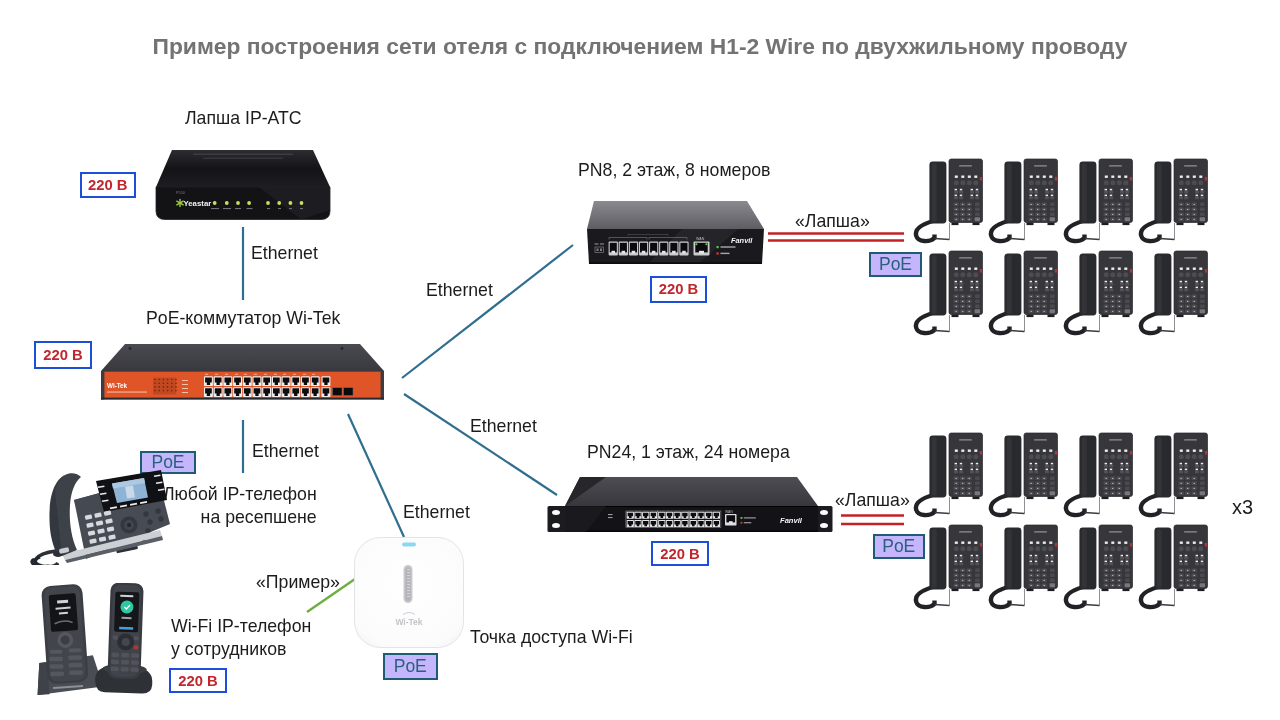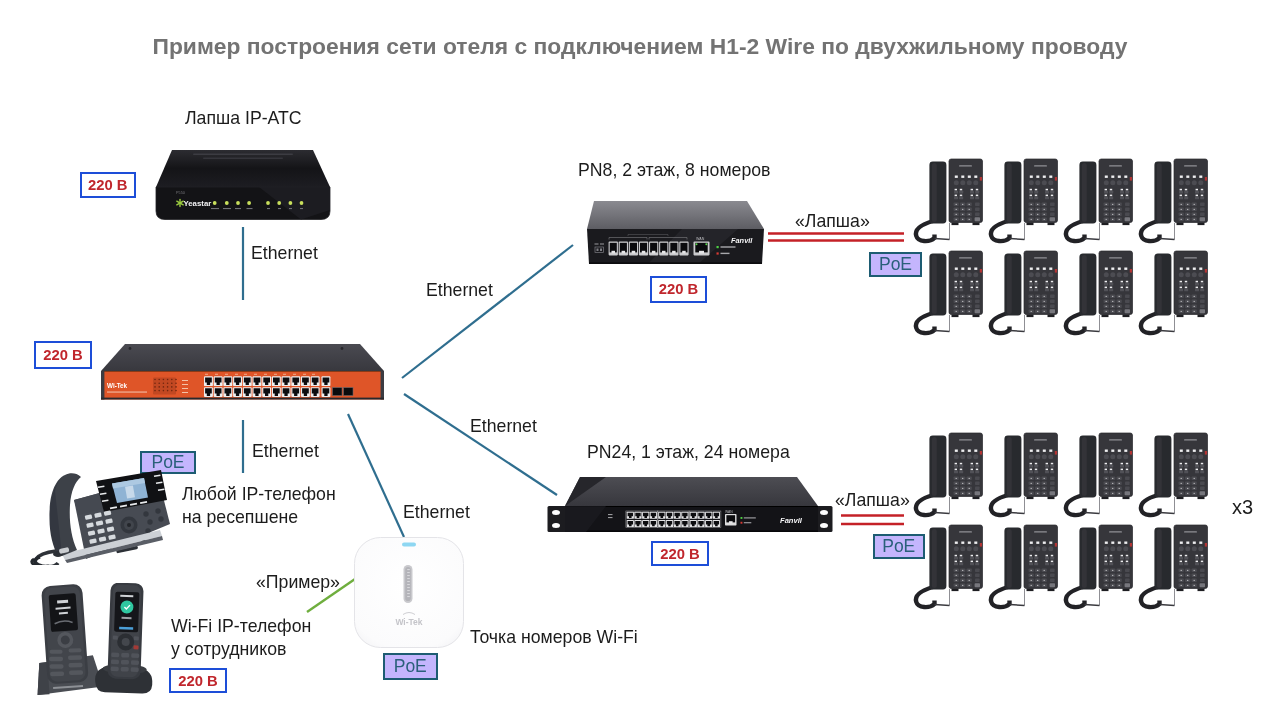--- a/index.html
+++ b/index.html
@@ -33,32 +33,33 @@
       <line x1="768" y1="240.5" x2="904" y2="240.5"></line>
       <line x1="841" y1="515.5" x2="904" y2="515.5"></line>
       <line x1="841" y1="524" x2="904" y2="524"></line>
     </g>
   </svg>
 
   <div class="title">Пример построения сети отеля с подключением H1-2 Wire по двухжильному проводу</div>
 
   <div class="lbl" style="left:185px;top:107px;">Лапша IP-АТС</div>
   <div class="lbl" style="left:251px;top:241.5px;">Ethernet</div>
+  <div class="lbl" style="left:146px;top:307px;">PoE-коммутатор Wi-Tek</div>
   <div class="lbl" style="left:426px;top:279px;">Ethernet</div>
   <div class="lbl" style="left:252px;top:439.5px;">Ethernet</div>
   <div class="lbl" style="left:470px;top:415.4px;">Ethernet</div>
   <div class="lbl" style="left:403px;top:501.4px;">Ethernet</div>
   <div class="lbl" style="left:578px;top:159px;">PN8, 2 этаж, 8 номеров</div>
   <div class="lbl" style="left:587px;top:441px;">PN24, 1 этаж, 24 номера</div>
   <div class="lbl" style="left:795px;top:209.5px;">«Лапша»</div>
   <div class="lbl" style="left:835px;top:489px;">«Лапша»</div>
-  <div class="lbl" style="left:182px;top:483px;">Любой IP-телефон<br>на ресепшене</div>
+  <div class="lbl" style="left:163px;top:483px;text-align:right;">Любой IP-телефон<br>на ресепшене</div>
   <div class="lbl" style="left:171px;top:615px;">Wi-Fi IP-телефон<br>у сотрудников</div>
   <div class="lbl" style="left:256px;top:571px;">«Пример»</div>
-  <div class="lbl" style="left:470px;top:626px;">Точка номеров Wi-Fi</div>
+  <div class="lbl" style="left:470px;top:626px;">Точка доступа Wi-Fi</div>
   <div class="lbl" style="left:1232px;top:496px;font-size:20px;">x3</div>
 
   <div class="v220" style="left:80px;top:172px;width:55.5px;height:25.5px;">220 В</div>
   <div class="v220" style="left:34px;top:341px;width:58px;height:28px;">220 В</div>
   <div class="v220" style="left:650px;top:276px;width:57px;height:26.5px;">220 В</div>
   <div class="v220" style="left:651px;top:541px;width:58px;height:25px;">220 В</div>
   <div class="v220" style="left:169px;top:668px;width:58px;height:25px;">220 В</div>
 
   <div class="poe" style="left:869px;top:252px;width:53px;height:25px;">PoE</div>
   <div class="poe" style="left:140px;top:450.5px;width:56px;height:23px;">PoE</div>

